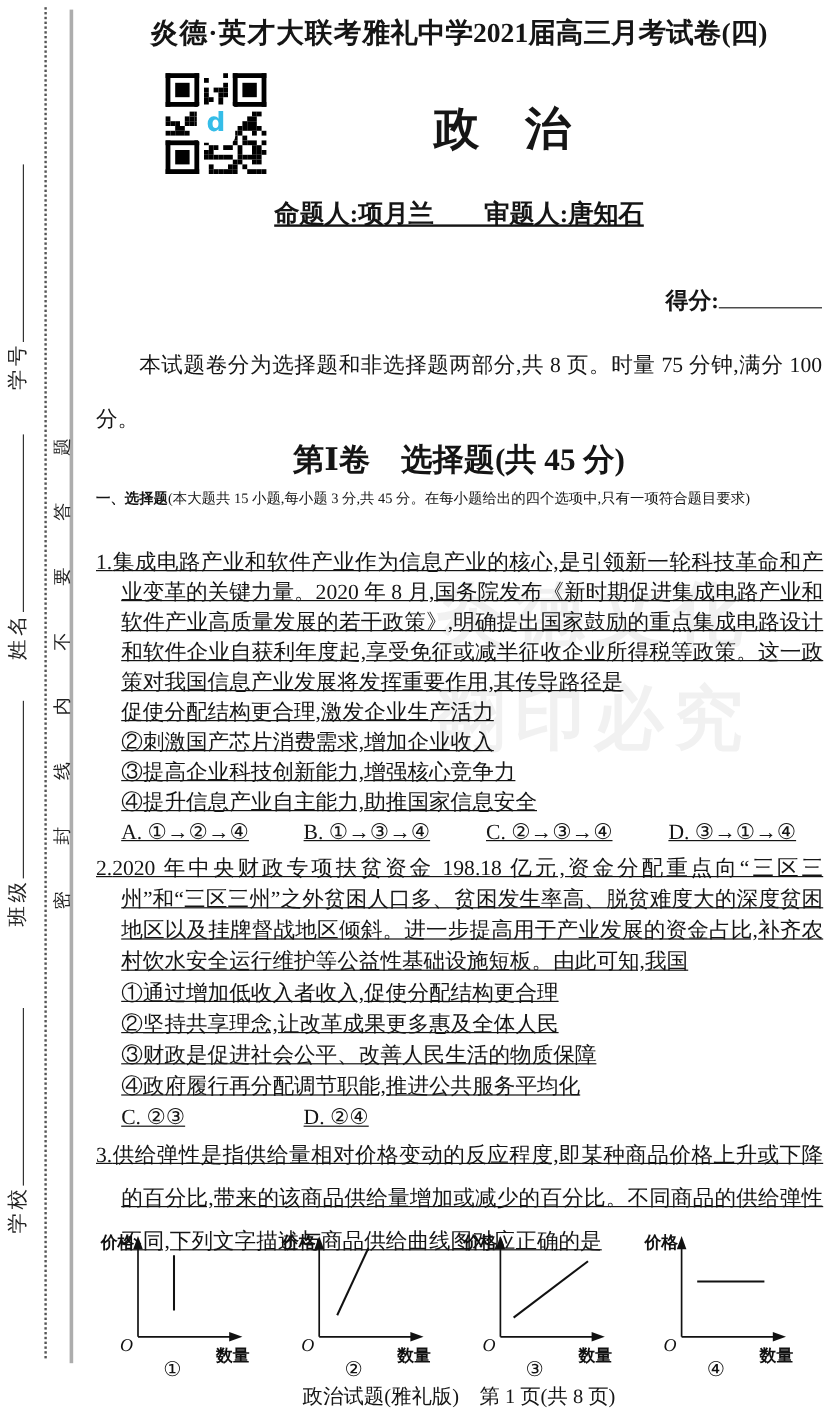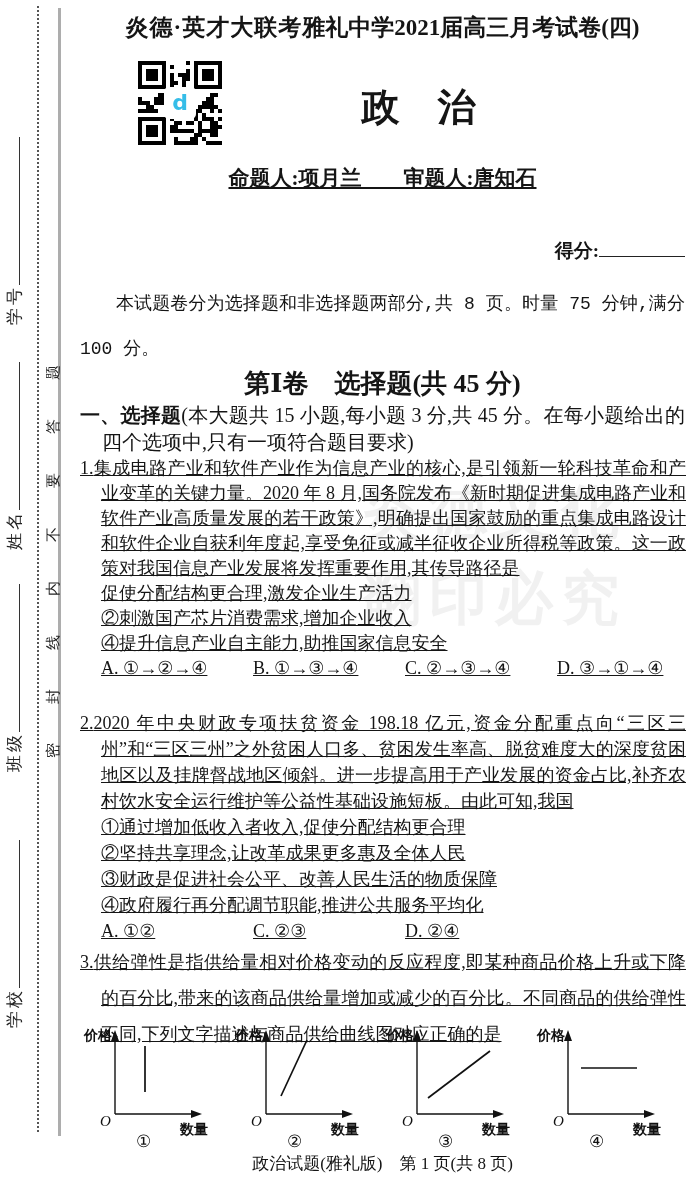--- a/index.html
+++ b/index.html
@@ -27,23 +27,23 @@
   .qr-wrap{position:absolute;left:136px;top:57px;width:88px;height:92px;}
   .qr-wrap svg{display:block;}
   .qr-logo{position:absolute;left:28px;top:30px;width:32px;height:32px;background:#fff;border-radius:5px;
     display:flex;align-items:center;justify-content:center;}
   .qr-logo span{font-family:"DejaVu Sans",sans-serif;font-weight:bold;font-size:22px;color:#35bde8;line-height:1;}
   .subject{position:absolute;left:80px;top:82px;width:605px;text-align:center;padding-left:72px;box-sizing:border-box;
     font-family:"Liberation Sans","DejaVu Sans",sans-serif;font-size:38px;font-weight:bold;}
   .setters{position:absolute;left:80px;top:164px;width:605px;text-align:center;font-size:21px;font-weight:bold;text-decoration:underline;}
   .score{position:absolute;left:80px;top:238px;width:605px;text-align:right;font-size:19px;font-weight:bold;}
   .score .blankline{display:inline-block;width:86px;border-bottom:1.5px solid #222;height:16px;}
-  .intro{position:absolute;left:80px;top:282px;width:605px;font-size:18px;line-height:45px;text-indent:2em;text-align:justify;font-family:Liberation Mono, monospace;}
+  .intro{position:absolute;left:80px;top:282px;width:605px;font-size:18px;line-height:45px;text-indent:2em;text-align:justify;}
   .sec-title{position:absolute;left:80px;top:366px;width:605px;text-align:center;font-size:26px;font-weight:bold;}
-  .instr{position:absolute;left:80px;top:402px;width:605px;font-size:20px;line-height:27px;text-align:justify;}
+  .instr{position:absolute;left:80px;top:402px;width:605px;font-size:12px;line-height:27px;text-align:justify;}
   .instr p{margin:0;padding-left:22px;text-indent:-22px;}
   .instr .b{font-weight:bold;}
   .question{position:absolute;left:80px;width:606px;font-size:18px;text-align:justify;text-decoration:underline;}
   .q1{top:456px;line-height:25px;}
   .q2{top:710px;line-height:26px;}
   .q3{top:944px;line-height:36px;}
   .question .stem{margin:0;padding-left:21px;text-indent:-21px;}
   .question .opt{padding-left:21px;}
   .choices{display:flex;padding-left:21px;}
   .choices .c{width:152px;flex:0 0 auto;}
@@ -217,37 +217,37 @@
   <div class="sec-title">第Ⅰ卷　选择题(共 45 分)</div>
 
   <div class="instr">
     <p><span class="b">一、选择题</span><span>(本大题共 15 小题,每小题 3 分,共 45 分。在每小题给出的四个选项中,只有一项符合题目要求)</span></p>
   </div>
 
   <div class="question q1">
     <p class="stem"><span>1.</span><span>集成电路产业和软件产业作为信息产业的核心,是引领新一轮科技革命和产业变革的关键力量。2020 年 8 月,国务院发布《新时期促进集成电路产业和软件产业高质量发展的若干政策》,明确提出国家鼓励的重点集成电路设计和软件企业自获利年度起,享受免征或减半征收企业所得税等政策。这一政策对我国信息产业发展将发挥重要作用,其传导路径是</span></p>
     <div class="opt">促使分配结构更合理,激发企业生产活力</div>
     <div class="opt">②刺激国产芯片消费需求,增加企业收入</div>
+    <div class="opt">③提高企业科技创新能力,增强核心竞争力</div>
     <div class="opt">④提升信息产业自主能力,助推国家信息安全</div>
     <div class="choices">
       <span class="c">A. ①→②→④</span>
       <span class="c">B. ①→③→④</span>
       <span class="c">C. ②→③→④</span>
       <span class="c">D. ③→①→④</span>
     </div>
   </div>
 
   <div class="question q2">
     <p class="stem"><span>2.</span><span>2020 年中央财政专项扶贫资金 198.18 亿元,资金分配重点向“三区三州”和“三区三州”之外贫困人口多、贫困发生率高、脱贫难度大的深度贫困地区以及挂牌督战地区倾斜。进一步提高用于产业发展的资金占比,补齐农村饮水安全运行维护等公益性基础设施短板。由此可知,我国</span></p>
     <div class="opt">①通过增加低收入者收入,促使分配结构更合理</div>
     <div class="opt">②坚持共享理念,让改革成果更多惠及全体人民</div>
     <div class="opt">③财政是促进社会公平、改善人民生活的物质保障</div>
     <div class="opt">④政府履行再分配调节职能,推进公共服务平均化</div>
     <div class="choices">
-      <span class="c">A. ①②</span>
       <span class="c">C. ②③</span>
       <span class="c">D. ②④</span>
     </div>
   </div>
 
   <div class="question q3">
     <p class="stem"><span>3.</span><span>供给弹性是指供给量相对价格变动的反应程度,即某种商品价格上升或下降的百分比,带来的该商品供给量增加或减少的百分比。不同商品的供给弹性不同,下列文字描述与商品供给曲线图对应正确的是</span></p>
   </div>
 
   <div class="graphs">

